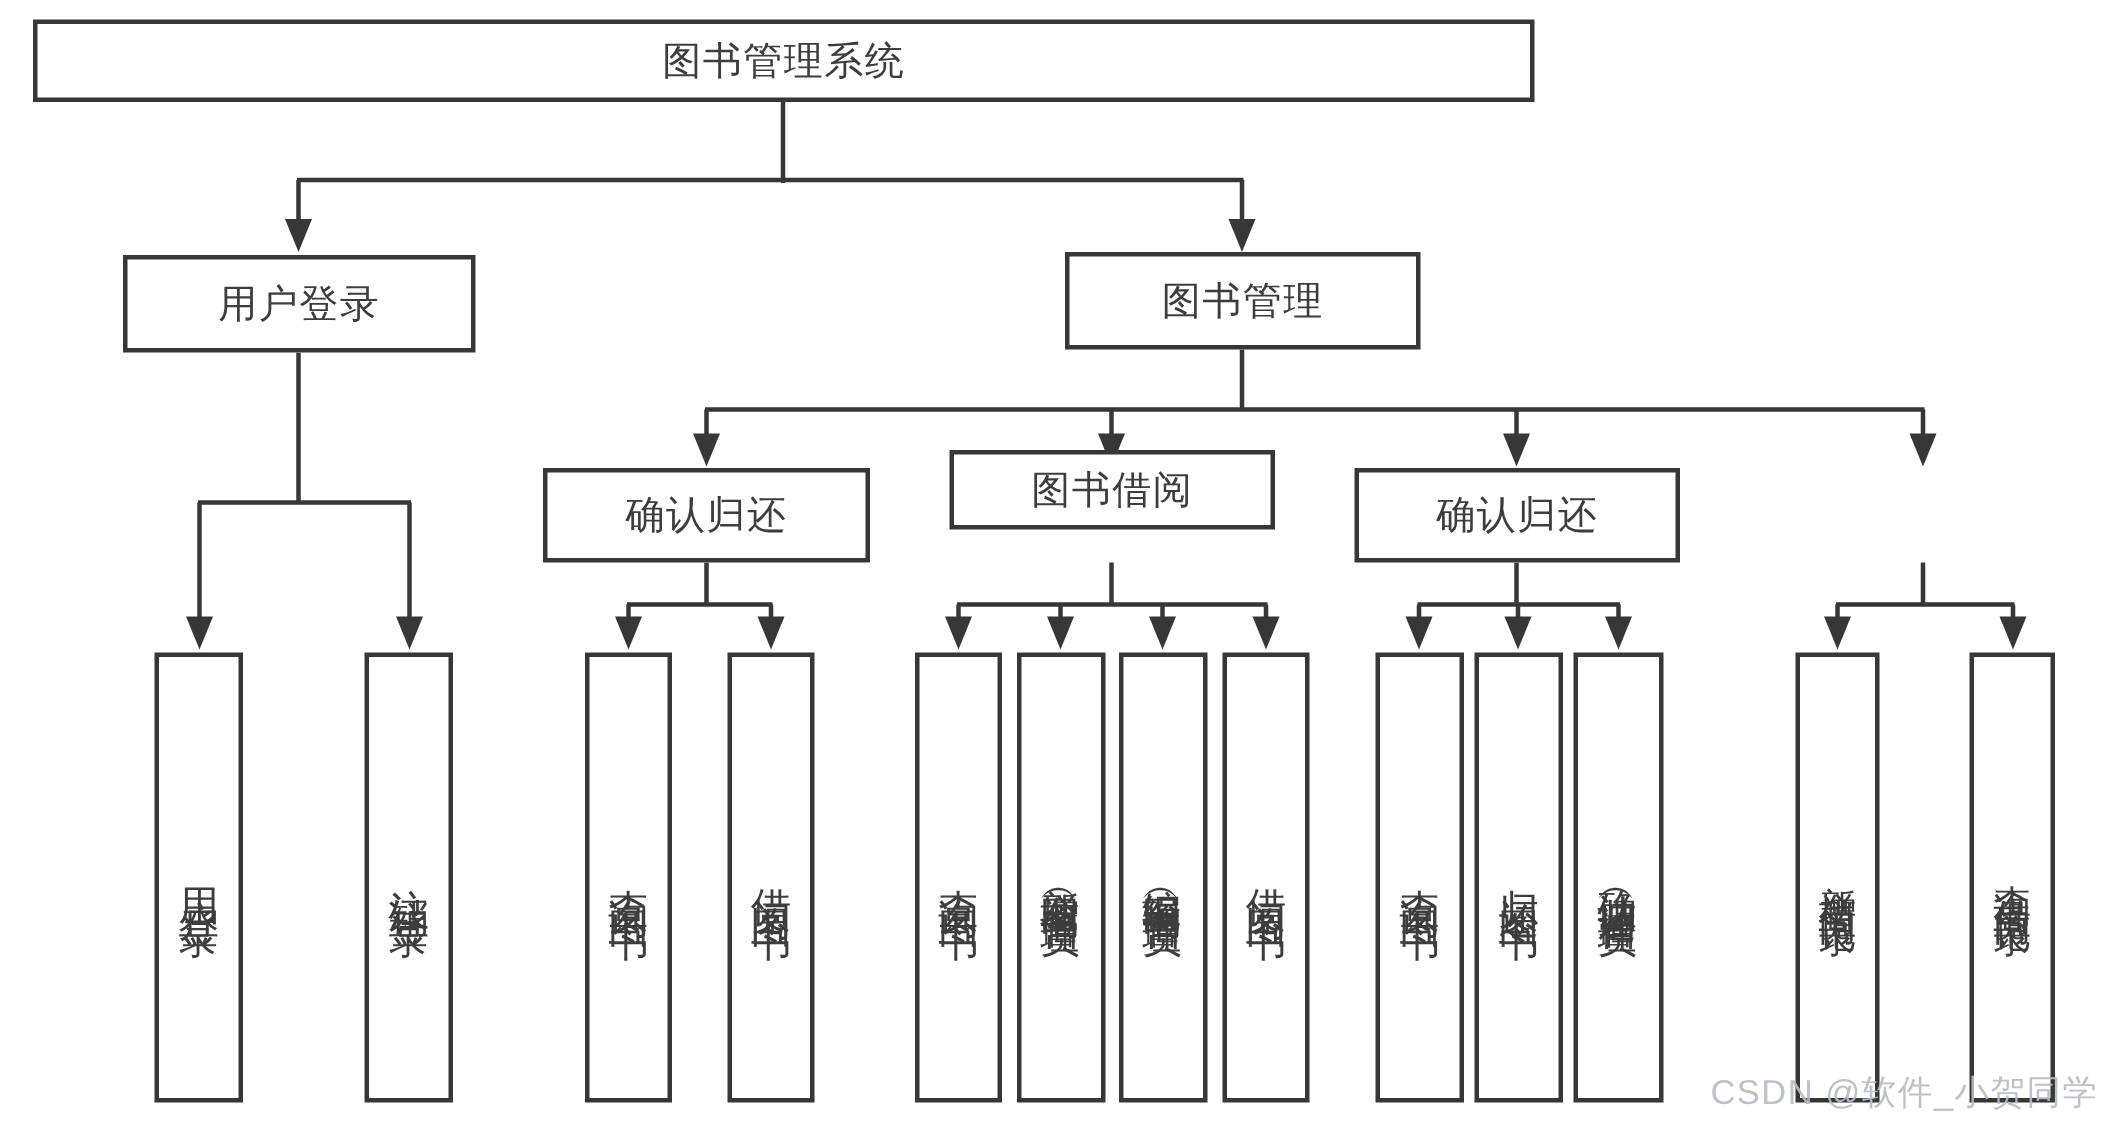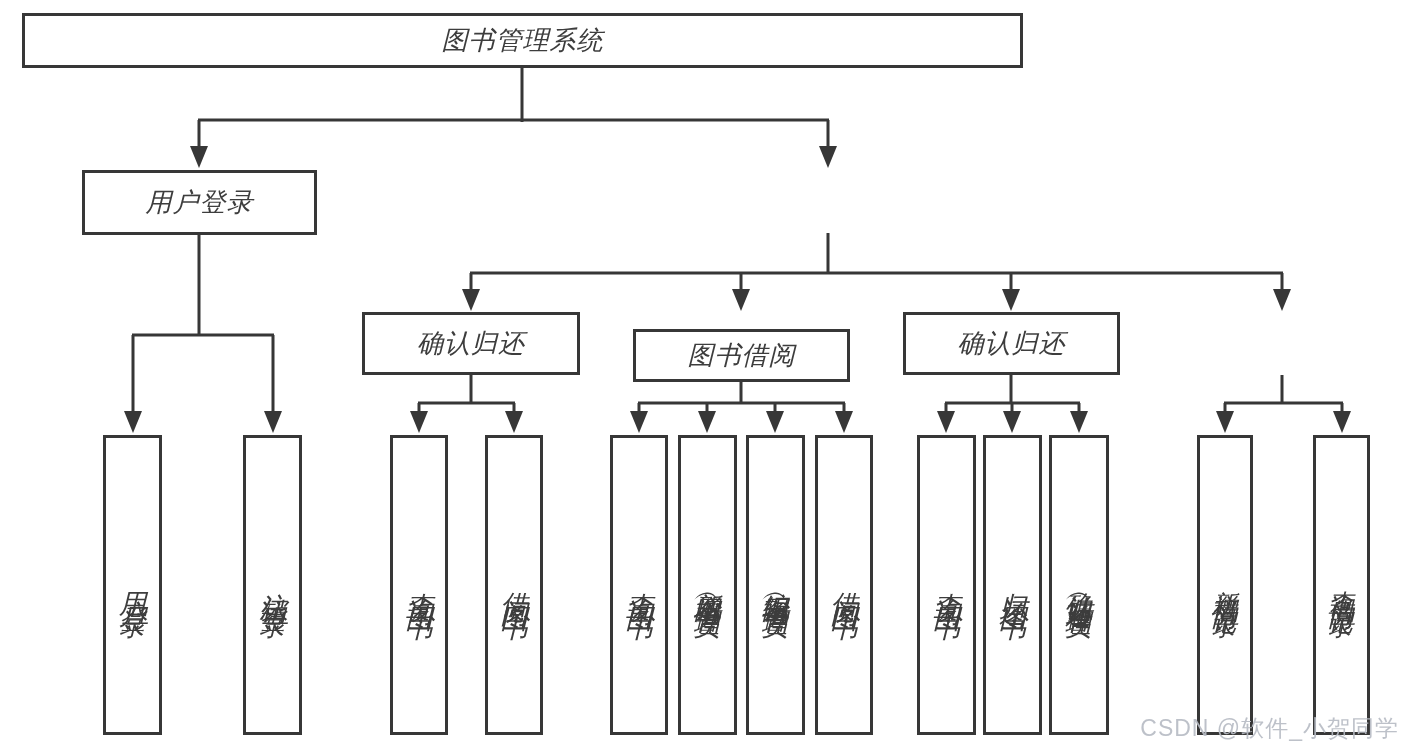--- a/index.html
+++ b/index.html
@@ -1,20 +1,20 @@
 <!DOCTYPE html>
 <html><head>
 <meta charset="utf-8">
 <style>
   html,body{margin:0;padding:0;background:#ffffff;}
   body{font-family:"Liberation Sans","DejaVu Sans",sans-serif;}
   .canvas{position:relative;width:1405px;height:747px;background:#ffffff;overflow:hidden;}
   .connectors{position:absolute;left:0;top:0;}
   .box{position:absolute;box-sizing:border-box;background:#ffffff;border:3px solid #373737;
-       display:flex;align-items:center;justify-content:center;color:#3d3d3d;font-style:italic;}
+       display:flex;align-items:center;justify-content:center;color:#3d3d3d;}
   .h .lbl{font-size:26px;letter-spacing:1px;white-space:nowrap;}
   .v .lbl{writing-mode:vertical-rl;text-orientation:mixed;font-size:27px;letter-spacing:7px;white-space:nowrap;}
   .v.l6 .lbl{font-size:25px;letter-spacing:5px;}
   .v.l9 .lbl{font-size:26px;letter-spacing:3px;}
   .watermark{position:absolute;right:6px;bottom:3px;font-size:23px;letter-spacing:1px;
              color:rgba(183,188,196,0.92);z-index:10;pointer-events:none;white-space:nowrap;}
 </style>
 </head>
 <body>
 
@@ -60,25 +60,28 @@
     </g>
   </svg>
 
   <div class="box h" style="left:22px;top:13px;width:1001px;height:55px">
     <span class="lbl">图书管理系统</span>
   </div>
 
   <div class="box h" style="left:82px;top:170px;width:235px;height:65px">
     <span class="lbl">用户登录</span>
   </div>
+  <div class="box h" style="left:710px;top:168px;width:237px;height:65px">
+    <span class="lbl">图书管理</span>
+  </div>
 
   <div class="box h" style="left:362px;top:312px;width:218px;height:63px">
     <span class="lbl">确认归还</span>
   </div>
-  <div class="box h" style="left:633px;top:329px;width:217px;height:53px">
+  <div class="box h" style="left:633px;top:300px;width:217px;height:53px">
     <span class="lbl">图书借阅</span>
   </div>
   <div class="box h" style="left:903px;top:312px;width:217px;height:63px">
     <span class="lbl">确认归还</span>
   </div>
 
   <div class="box v" style="left:103px;top:435px;width:59px;height:300px">
     <span class="lbl">用户登录</span>
   </div>
   <div class="box v" style="left:243px;top:435px;width:59px;height:300px">

